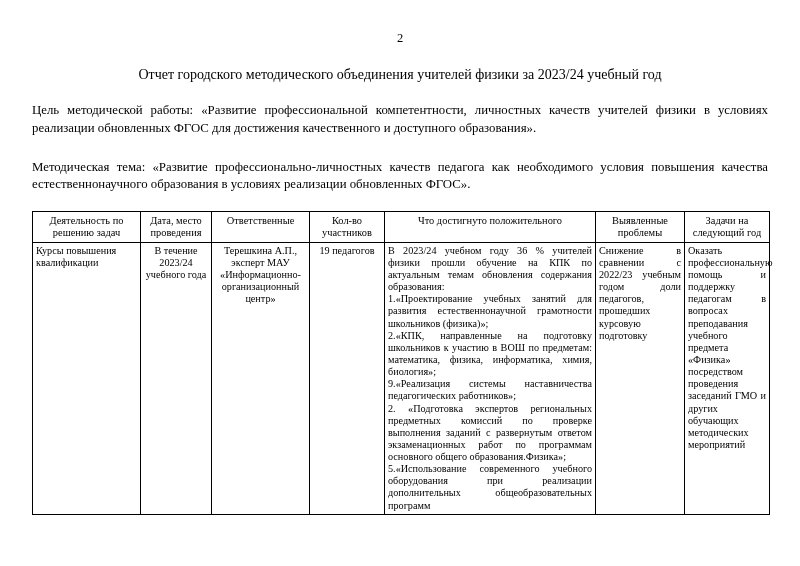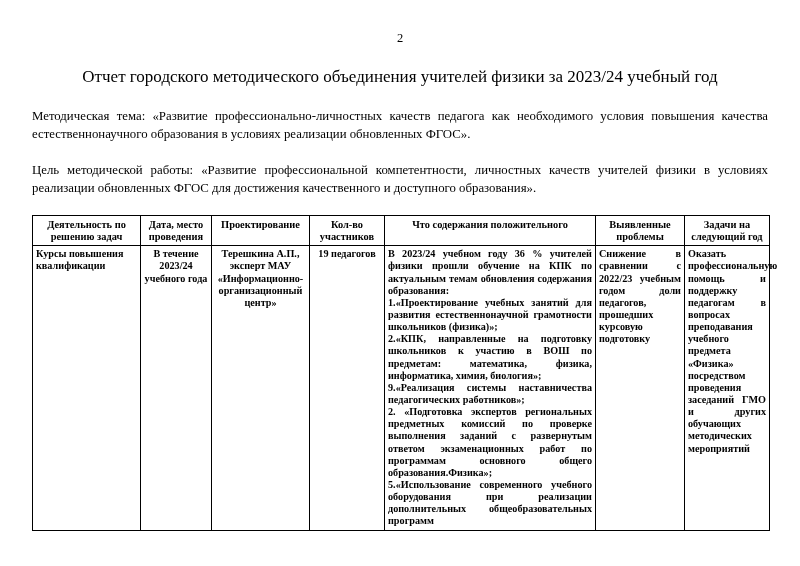--- a/index.html
+++ b/index.html
@@ -22,21 +22,21 @@
     padding: 0;
   }
   .page-number {
     text-align: center;
     font-size: 12.5px;
     margin-top: 32px;
     line-height: 1;
   }
   .doc-title {
     text-align: center;
-    font-size: 17px;
+    font-size: 14px;
     margin-top: 22px;
     line-height: 1.2;
   }
   .para {
     font-size: 12.8px;
     line-height: 1.38;
     text-align: justify;
     text-indent: 0;
     margin: 0 32px;
   }
@@ -50,21 +50,21 @@
     border-collapse: collapse;
     width: 737px;
     margin: 17px 0 0 32px;
     table-layout: fixed;
   }
   table.report td,
   table.report th {
     border: 1px solid #000000;
     vertical-align: top;
     padding: 2px 3px 2px 3px;
-    font-weight: bold;
+    font-weight: normal;
     font-size: 10.2px;
     line-height: 1.19;
   }
   table.report th {
     text-align: center;
     vertical-align: top;
     font-size: 10.4px;
     padding-top: 3px;
   }
   
@@ -108,41 +108,41 @@
 </style>
 </head>
 <body>
 
 <div class="page">
 
   <div class="page-number">2</div>
 
   <div class="doc-title">Отчет городского методического объединения учителей физики за 2023/24 учебный год</div>
 
+  <div class="para para-goal">Цель методической работы: «Развитие профессиональной компетентности, личностных качеств учителей физики в условиях реализации обновленных ФГОС для достижения качественного и доступного образования».</div>
+
   <div class="para para-method">Методическая тема: «Развитие профессионально-личностных качеств педагога как необходимого условия повышения качества естественнонаучного образования в условиях реализации обновленных ФГОС».</div>
-
-  <div class="para para-goal">Цель методической работы: «Развитие профессиональной компетентности, личностных качеств учителей физики в условиях реализации обновленных ФГОС для достижения качественного и доступного образования».</div>
 
   <table class="report">
     <colgroup>
       <col class="c1">
         <col class="c2">
         <col class="c3">
         <col class="c4">
         <col class="c5">
         <col class="c6">
         <col class="c7">
     </colgroup>
     <thead>
       <tr>
         <th>Деятельность по решению задач</th>
         <th>Дата, место проведения</th>
-        <th>Проектирование</th>
+        <th>Ответственные</th>
         <th>Кол-во участников</th>
-        <th>Что содержания положительного</th>
+        <th>Что достигнуто положительного</th>
         <th>Выявленные проблемы</th>
         <th>Задачи на следующий год</th>
       </tr>
     </thead>
     <tbody>
       <tr>
         <td class="first-col-cell tall-cell">Курсы повышения квалификации</td>
         <td class="center">В течение 2023/24 учебного года</td>
         <td class="center">Терешкина А.П., эксперт МАУ «Информационно-организационный центр»</td>
         <td class="center">19 педагогов</td>

